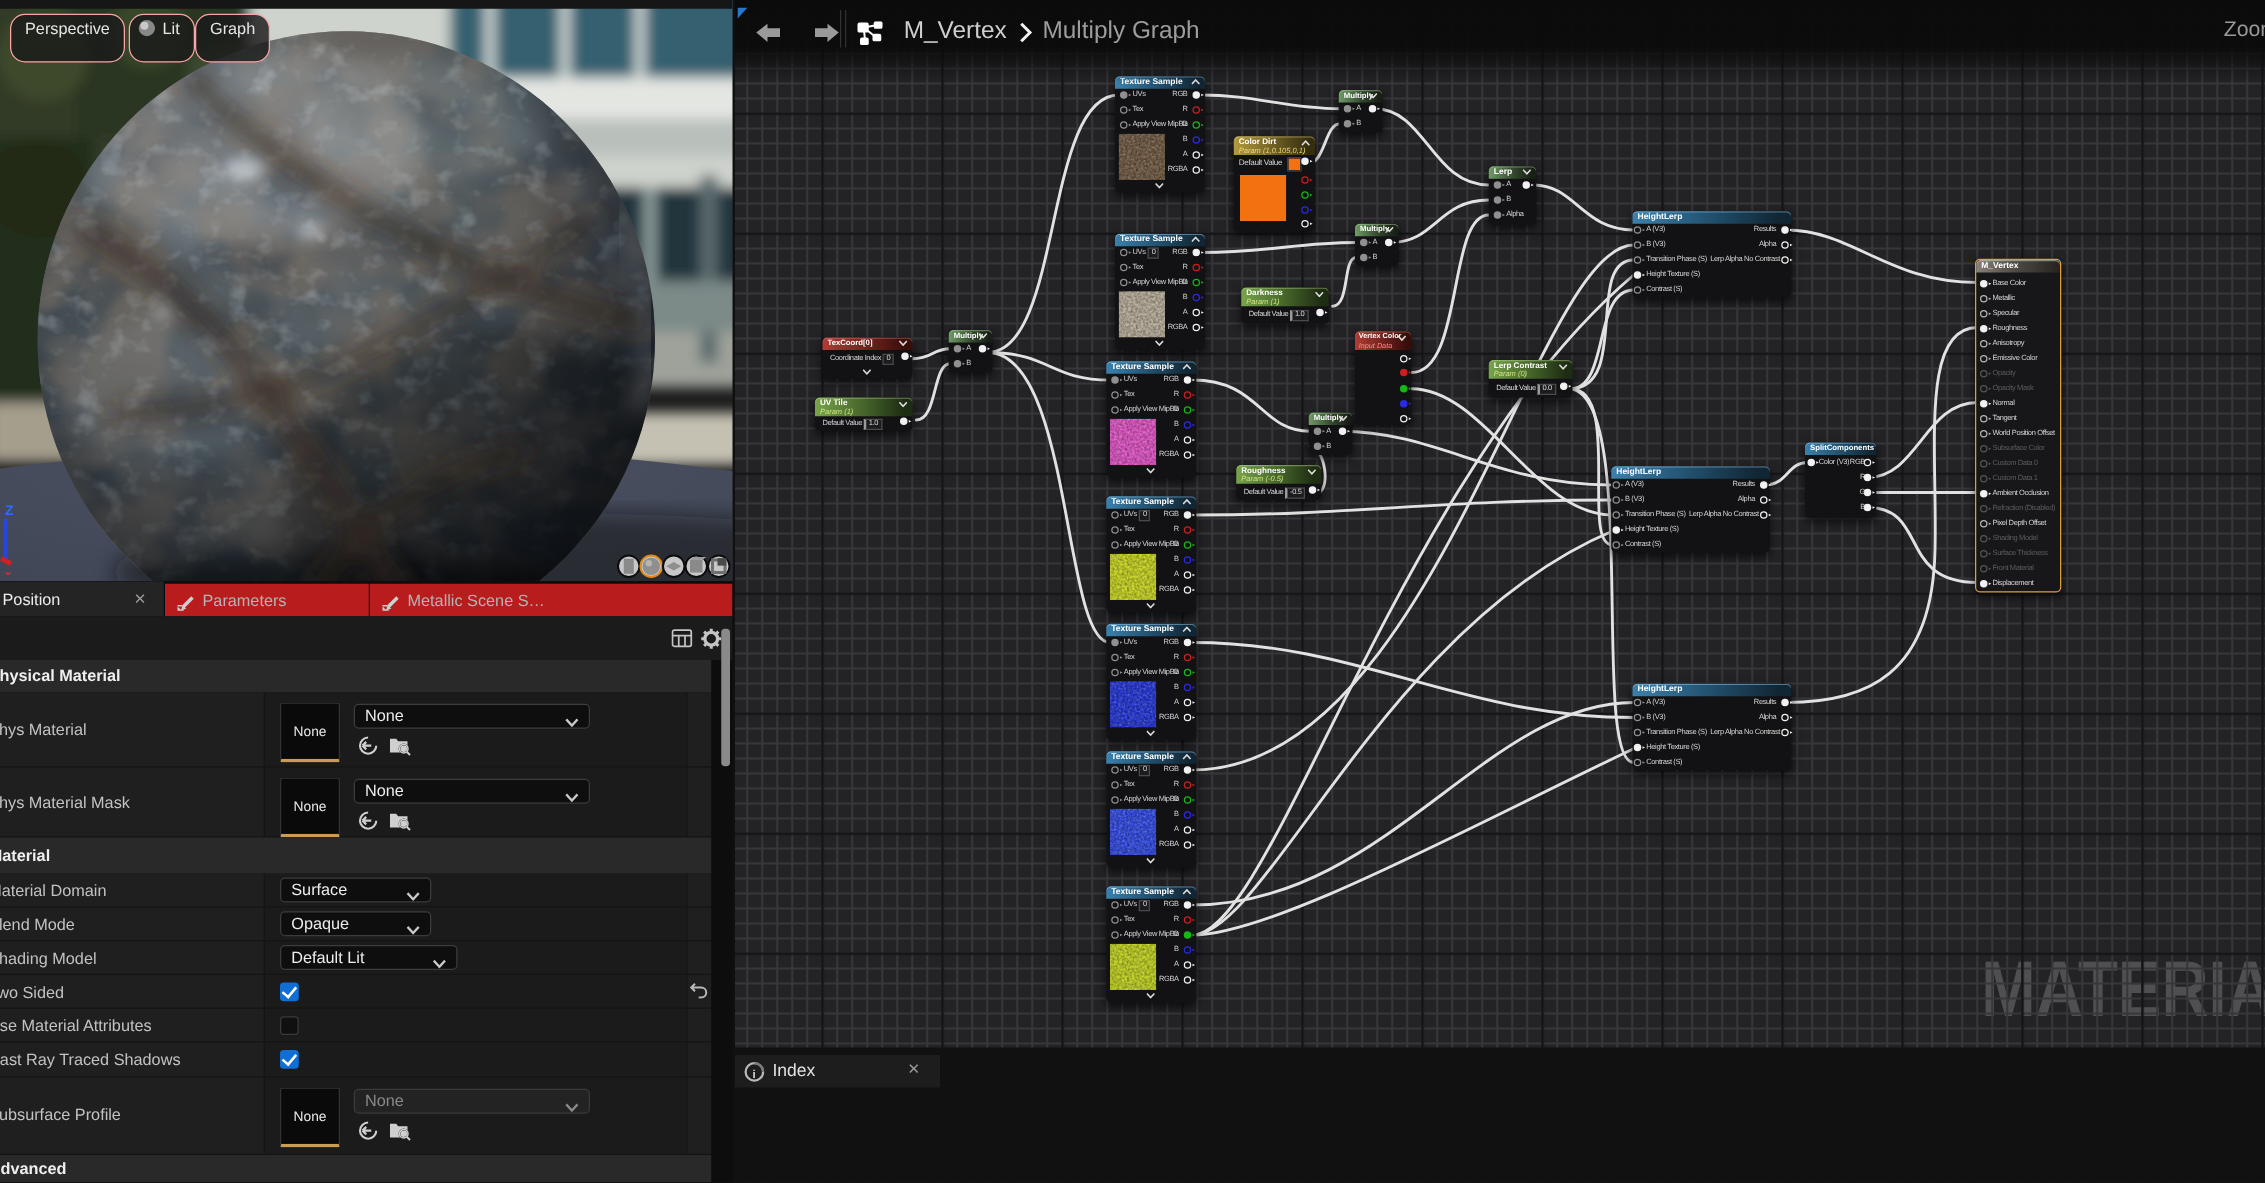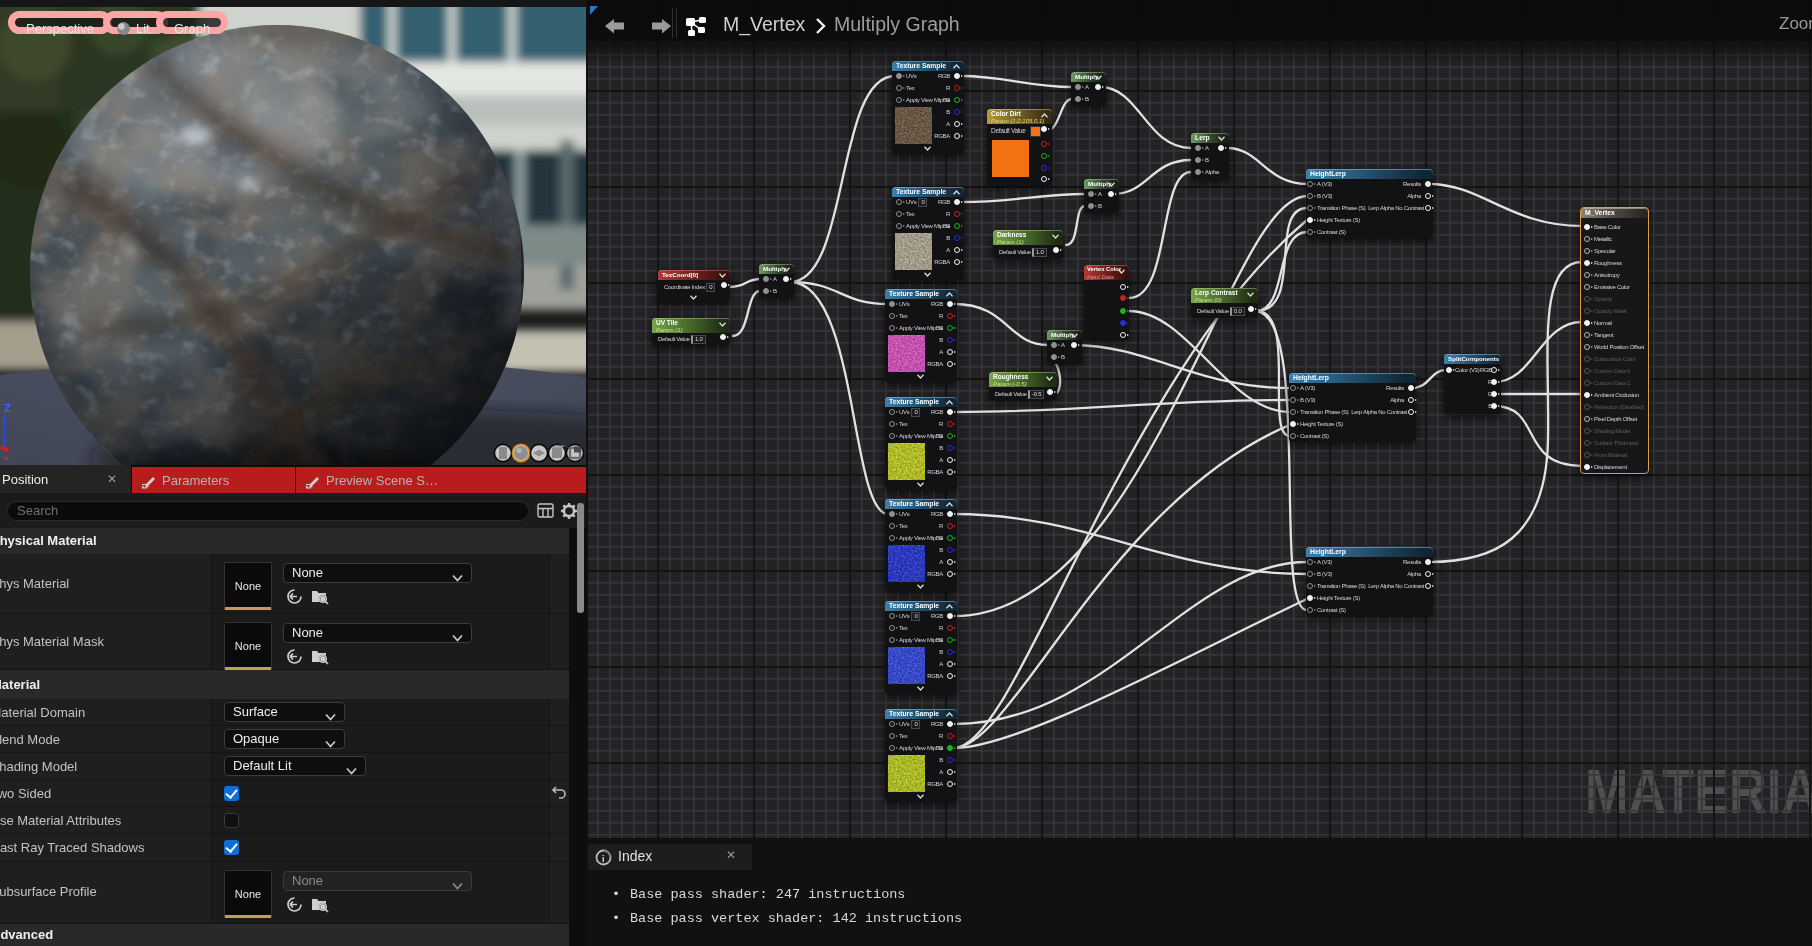--- a/index.html
+++ b/index.html
@@ -1,20 +1,20 @@
 <!DOCTYPE html>
 <html><head><meta charset="utf-8"><title>M_Vertex</title><style>
 *{margin:0;padding:0;box-sizing:border-box}
 html,body{width:1812px;height:946px;overflow:hidden;background:#101010;
  font-family:"Liberation Sans",sans-serif;-webkit-font-smoothing:antialiased}
 #app{position:relative;width:1812px;height:946px;overflow:hidden;will-change:transform}
 
 #vp{position:absolute;left:0;top:0;width:586px;height:465px;overflow:hidden;background:#1a1a1a}
-.pill{position:absolute;height:23px;border-radius:12px;background:rgba(26,26,26,.82);
- border:7px solid #fca5a5;color:#e6e6e6;font-size:13px;line-height:21px;padding:0 11px;z-index:5}
+.pill{position:absolute;height:39px;border-radius:12px;background:rgba(26,26,26,.82);
+ border:1px solid #fca5a5;color:#e6e6e6;font-size:13px;line-height:21px;padding:0 11px;z-index:5}
 
 #dp{position:absolute;left:0;top:465px;width:586px;height:481px;background:#0d0d0d;overflow:hidden}
 #tabbar{position:absolute;left:0;top:0;width:586px;height:28px;background:#0d0d0d}
 .tab{position:absolute;top:2px;height:26px;font-size:13px;color:#b4b4b4;background:#b91c1c}
 .tab.act{background:#242424;color:#ececec;top:0;height:28px}
 .tabtxt{position:absolute;top:6px}
 #search{position:absolute;left:7px;top:36px;width:522px;height:20px;border-radius:10px;
  background:#0b0b0b;border:1px solid #2a2a2a;color:#6f6f6f;font-size:13px;line-height:18px;padding-left:9px}
 .sech{position:absolute;left:0;width:569px;background:#292929;color:#efefef;font-weight:bold;font-size:13px}
 .sech span{position:absolute;left:-9px}
@@ -239,25 +239,24 @@
           </span>
           <span class="tabtxt" style="left:30px">Parameters</span>
         </div>
         <div class="tab" style="left:296px;width:290px">
           <span style="position:absolute;left:9px">
             <svg width="15" height="15" viewBox="0 0 15 15" style="position:absolute;top:7px">
               <path d="M1 12 L3 14 M1 14 h5 M1 10.5 h4" stroke="#cfcfcf" stroke-width="1.2"></path>
               <path d="M5 10 L12 3 L14 5 L7 12 Z M5 10 l-1 4 l4 -1" fill="#cfcfcf"></path>
             </svg>
           </span>
-          <span class="tabtxt" style="left:30px">Preview Scene S…</span>
+          <span class="tabtxt" style="left:30px">Metallic Scene S…</span>
         </div>
       </div>
       <div style="position:absolute;left:0;top:28px;width:586px;height:35px;background:#1b1b1b"></div>
-      <div id="search">Search</div>
       <svg style="position:absolute;left:537px;top:38px" width="18" height="16">
 <rect x="1" y="1" width="15" height="13" rx="1.5" fill="none" stroke="#c4c4c4" stroke-width="1.4"></rect>
 <path d="M1 5.5 h15 M6 5.5 v8.5 M11 5.5 v8.5" stroke="#c4c4c4" stroke-width="1.4"></path>
       </svg>
       <svg style="position:absolute;left:560px;top:37px" width="18" height="18" viewBox="0 0 18 18">
 <circle cx="9" cy="9" r="5.1" fill="none" stroke="#c4c4c4" stroke-width="2.6"></circle>
 <circle cx="9" cy="9" r="1.6" fill="#1b1b1b"></circle>
 <g stroke="#c4c4c4" stroke-width="2.4">
 <path d="M9 1 v3 M9 14 v3 M1 9 h3 M14 9 h3 M3.3 3.3 l2.1 2.1 M12.6 12.6 l2.1 2.1 M14.7 3.3 l-2.1 2.1 M5.4 12.6 l-2.1 2.1"></path>
         </g>
@@ -916,18 +915,14 @@
       <div id="stats">
 <div style="position:absolute;left:0;top:6px;width:164px;height:26px;background:#1d1d1d">
 <svg style="position:absolute;left:7px;top:5px" width="17" height="17" viewBox="0 0 17 17">
 <circle cx="8.5" cy="8.5" r="7" fill="none" stroke="#b9b9b9" stroke-width="1.8"></circle>
 <path d="M8.5 1.5 A7 7 0 0 1 15.5 8.5" stroke="#7a7a7a" stroke-width="1.8" fill="none"></path>
 <text x="7" y="13" fill="#dddddd" font-size="9" font-weight="bold">i</text>
           </svg>
 <span style="position:absolute;left:30px;top:4px;font-size:14px;color:#e2e2e2">Index</span>
 <span style="position:absolute;left:138px;top:4px;color:#9a9a9a;font-size:12px">✕</span>
 </div>
-<div style="position:absolute;left:24px;top:49px;font-family:'Liberation Mono',monospace;font-size:13.5px;color:#d8d8d8">
-<div style="margin-bottom:9px"><span style="display:inline-block;width:18px">•</span>Base pass shader: 247 instructions</div>
-<div><span style="display:inline-block;width:18px">•</span>Base pass vertex shader: 142 instructions</div>
-</div>
 </div>
     </div>
   </div>
 </body></html>

